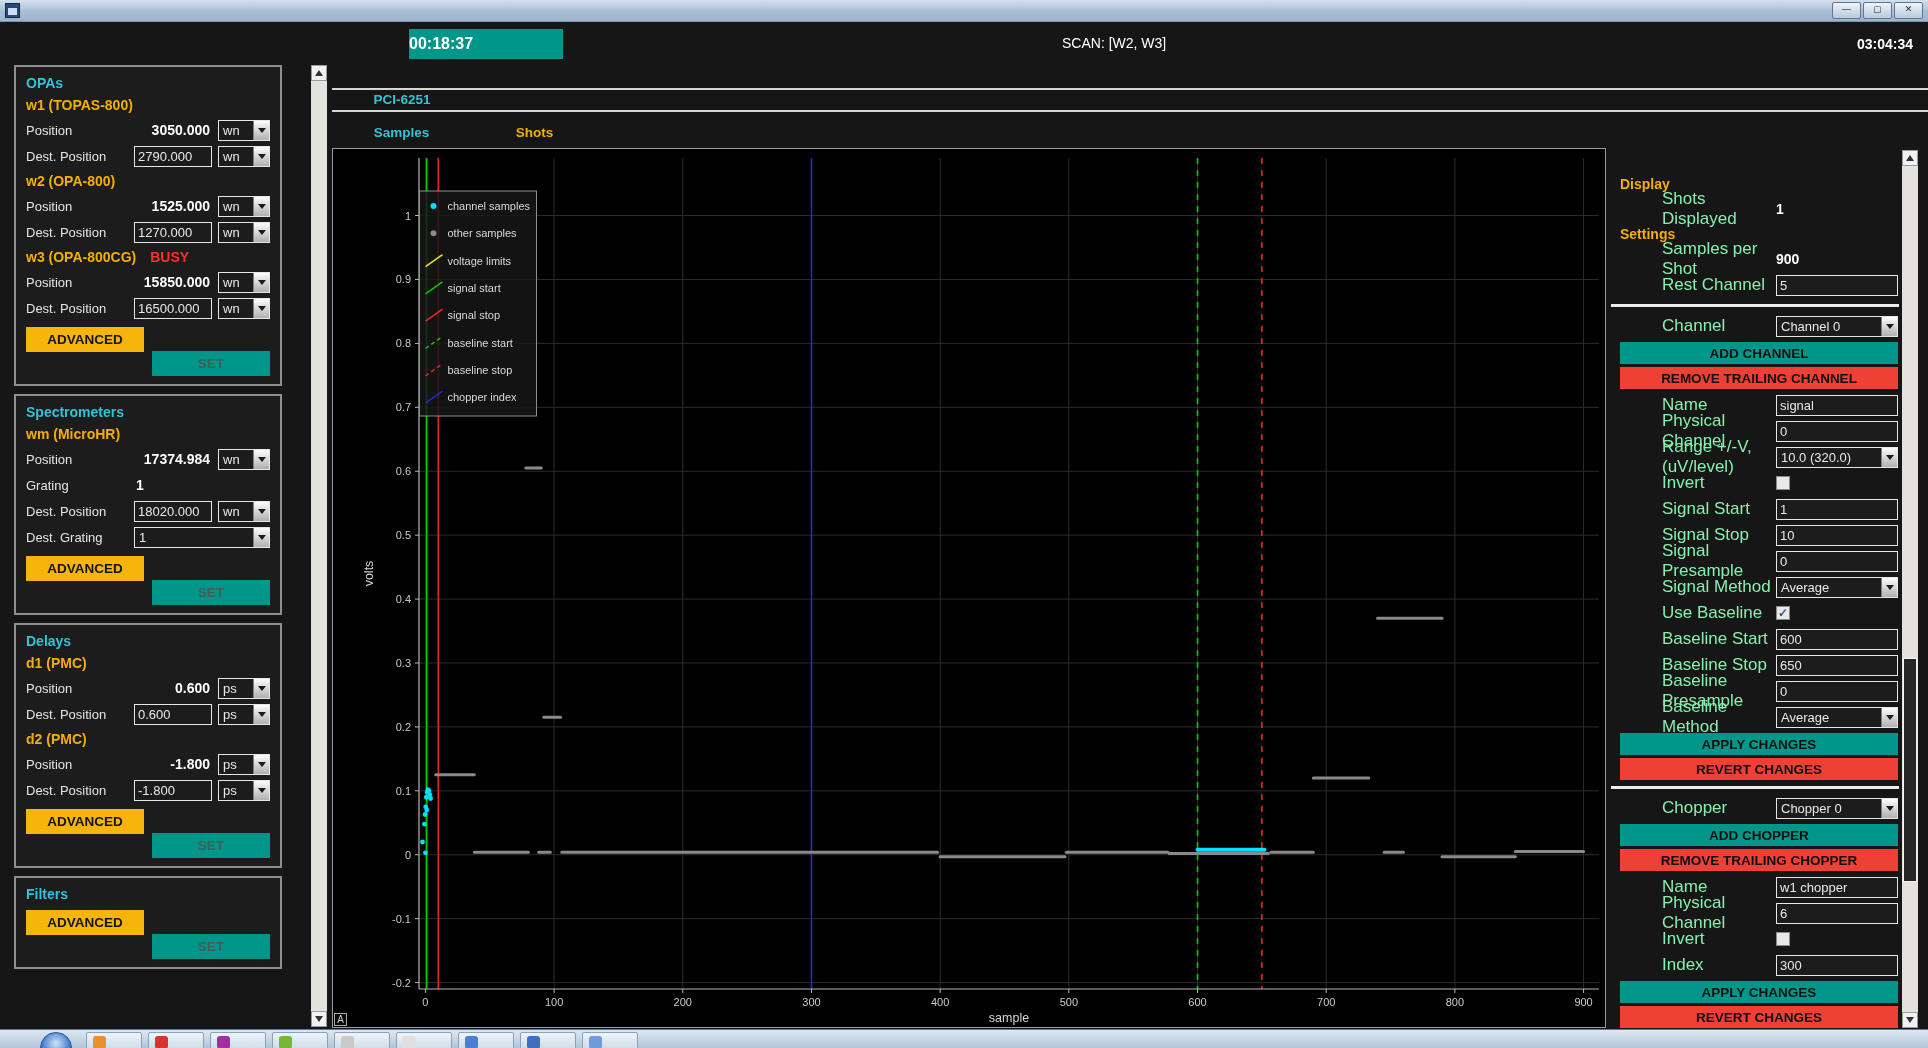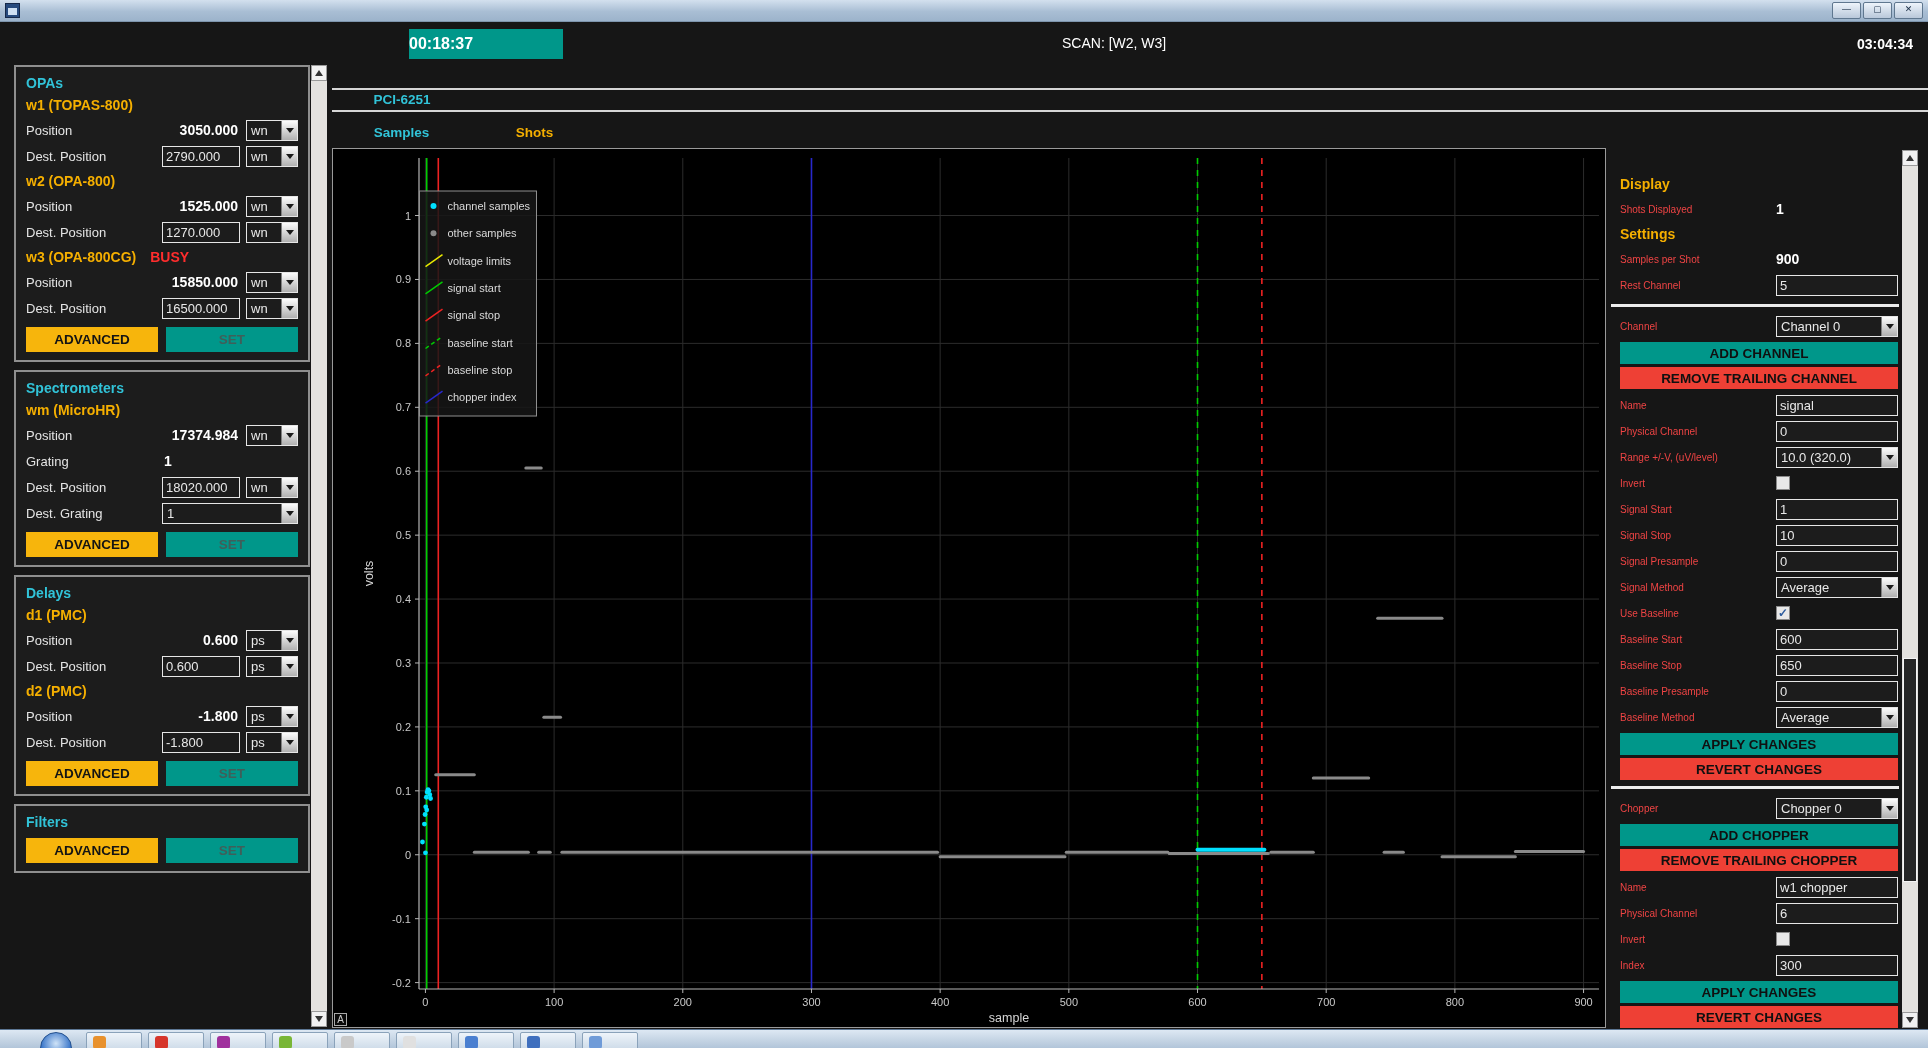--- a/index.html
+++ b/index.html
@@ -33,21 +33,21 @@
   .nav-tab.active{color:#31c3d8;}
   .divider-h{position:absolute;height:2px;background:#d6d6d6;}
   #nav-divider{left:332px;right:0;top:66px;}
   #device-divider{left:332px;right:0;top:88px;}
   #device-label{position:absolute;left:335px;top:70px;width:134px;text-align:center;color:#31c3d8;font-weight:bold;font-size:13.5px;}
   #subtabs{position:absolute;left:335px;top:103px;display:flex;}
   .subtab{width:133px;text-align:center;font-weight:bold;font-size:13.5px;color:#f5af00;}
   .subtab.active{color:#31c3d8;}
 
   
-  #left-panel{position:absolute;left:14px;top:43px;width:296px;}
+  #left-panel{position:absolute;left:14px;top:43px;width:268px;}
   .panel-section{border:2px solid #8f8f8f;background:#1c1c1c;padding:4px 10px 8px 10px;margin-bottom:8px;box-sizing:border-box;}
   .sec-title{color:#31c3d8;font-weight:bold;font-size:14px;padding:4px 0 2px 0;}
   .grp-line{display:flex;align-items:center;gap:14px;height:24px;}
   .grp-name{color:#f5af00;font-weight:bold;font-size:14px;}
   .busy{color:#ff2d2d;font-weight:bold;font-size:14px;}
   .lrow{display:flex;align-items:center;height:26px;}
   .lrow .lbl{flex:1;color:#e4e4e4;font-size:13px;}
   .val-static{width:78px;font-weight:bold;color:#fff;font-size:14px;text-align:right;padding-right:2px;
     box-sizing:border-box;overflow:hidden;white-space:nowrap;}
   .val-plain{width:78px;font-weight:bold;color:#fff;font-size:14px;text-align:left;padding-left:2px;box-sizing:border-box;}
@@ -58,21 +58,21 @@
   .unit-spacer{width:58px;}
   .dd{display:flex;height:21px;border:1px solid #e6e6e6;box-sizing:border-box;background:#1c1c1c;align-items:stretch;}
   .dd .dd-text{flex:1;color:#e8e8e8;font-size:13px;padding-left:4px;display:flex;align-items:center;overflow:hidden;white-space:nowrap;}
   .dd .dd-arrow{width:15px;background:linear-gradient(#fdfdfd,#b0b0b0);border-left:1px solid #808080;
     display:flex;align-items:center;justify-content:center;}
   .dd .dd-arrow::after{content:"";border:4px solid transparent;border-top:5px solid #1a1a1a;margin-top:5px;}
   .dd-wide{width:136px;}
   .btn-row{display:flex;gap:8px;margin-top:6px;}
   .btn{flex:1;height:25px;display:flex;align-items:center;justify-content:center;font-weight:bold;font-size:13.5px;}
   .btn-advanced{background:#f7b50c;color:#141414;}
-  .btn-set{background:#00978a;color:#3f5f5a;}
+  .btn-set{background:#00978a;color:#3f5f5a;margin-top:24px;}
 
   
   .scrollbar{position:absolute;width:16px;background:#e4e2df;}
   #left-scrollbar{left:311px;top:43px;height:962px;}
   #right-scrollbar{left:1902px;top:128px;height:878px;}
   .sb-arrow{position:absolute;left:0;width:16px;height:16px;background:#f1f1f1;border:1px solid #9a9a9a;
     box-sizing:border-box;display:flex;align-items:center;justify-content:center;}
   .sb-up{top:0;} .sb-down{bottom:0;}
   .sb-up::after{content:"";border:4px solid transparent;border-bottom:6px solid #333;margin-bottom:4px;}
   .sb-down::after{content:"";border:4px solid transparent;border-top:6px solid #333;margin-top:4px;}
@@ -81,21 +81,21 @@
   
   #plot-container{position:absolute;left:332px;top:126px;width:1274px;height:880px;background:#000;
     border:1px solid #9a9a9a;box-sizing:border-box;}
   #plot-svg{position:absolute;left:0;top:0;}
   #autoscale-btn{position:absolute;left:1px;bottom:1px;width:13px;height:13px;border:1px solid #aaa;
     color:#ccc;font-size:10px;line-height:12px;text-align:center;box-sizing:border-box;background:#0a0a0a;}
 
   
   #right-panel{position:absolute;left:1611px;top:150px;width:288px;}
   .rrow{display:flex;align-items:center;height:26px;padding-left:9px;padding-right:1px;}
-  .rrow .lbl{flex:1;font-size:10px;color:#ef4444;}
+  .rrow .lbl{flex:1;font-size:17px;color:#86efac;margin-left:42px;}
   .rhead{height:24px;display:flex;align-items:center;padding-left:9px;color:#f5af00;font-weight:bold;font-size:14px;}
   .rstatic{width:122px;font-weight:bold;color:#fff;font-size:14px;}
   input.rinput{width:122px;}
   .rdd{width:122px;}
   .rdivider{height:3px;background:#ededed;margin:6px 0;}
   .rbtn{height:22px;margin:3px 1px 3px 9px;display:flex;align-items:center;justify-content:center;
     font-weight:bold;font-size:13.5px;color:#101010;}
   .rbtn.teal{background:#00978a;}
   .rbtn.red{background:#ee4035;}
   .checkbox{width:14px;height:14px;background:#e8e8e8;border:1px solid #8a8a8a;box-sizing:border-box;

